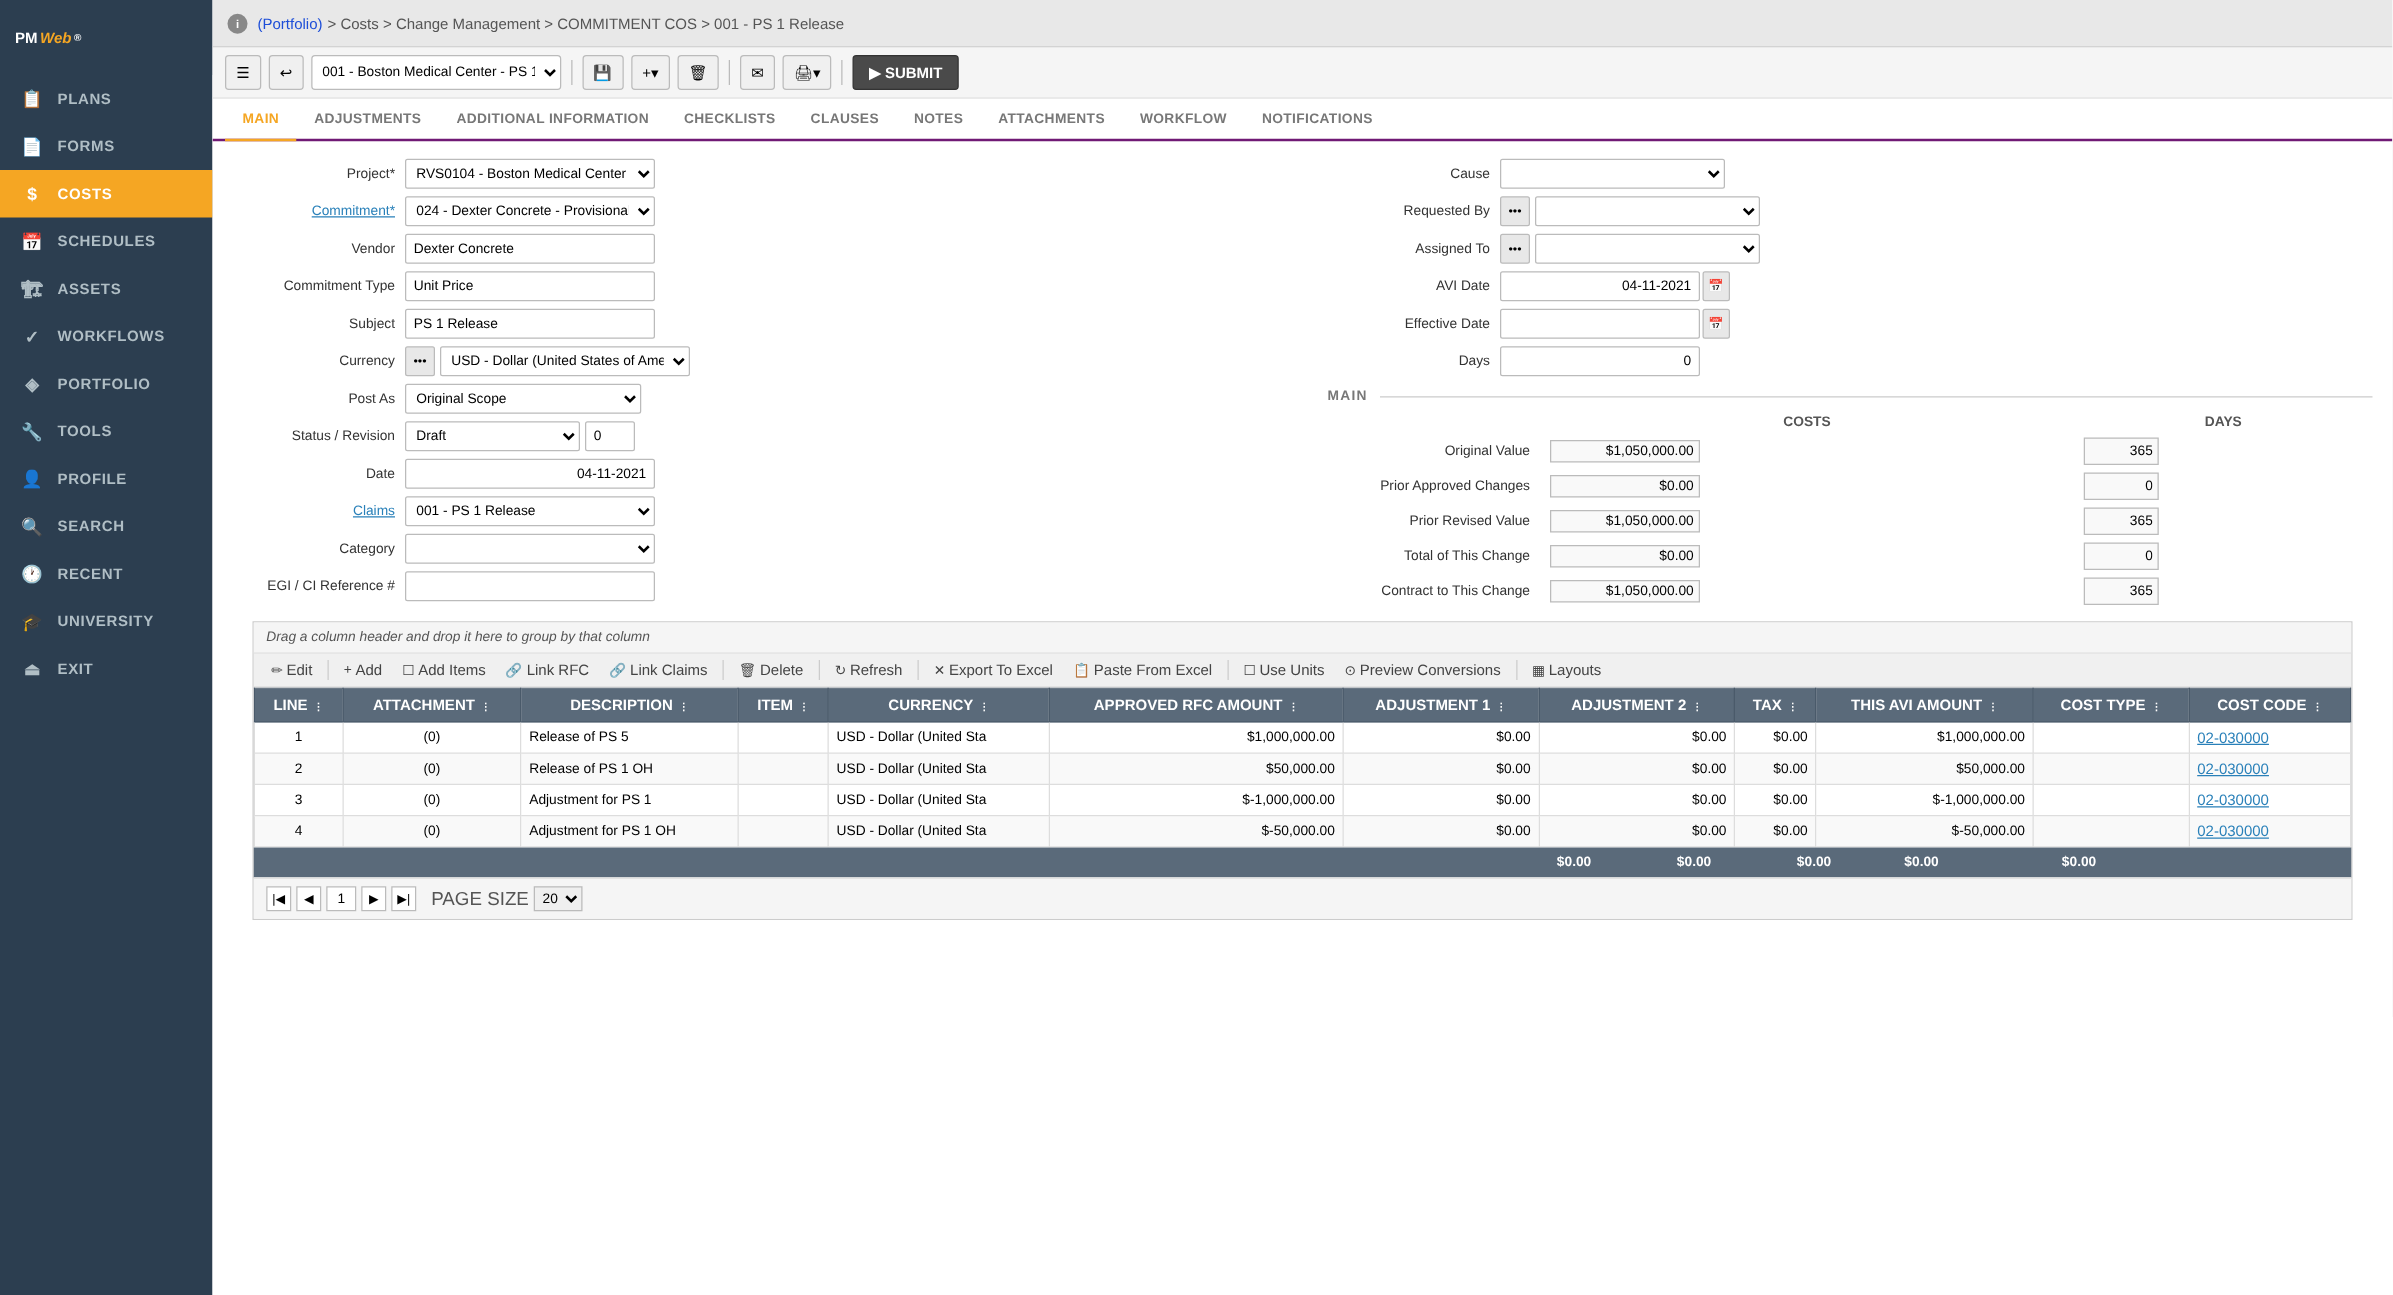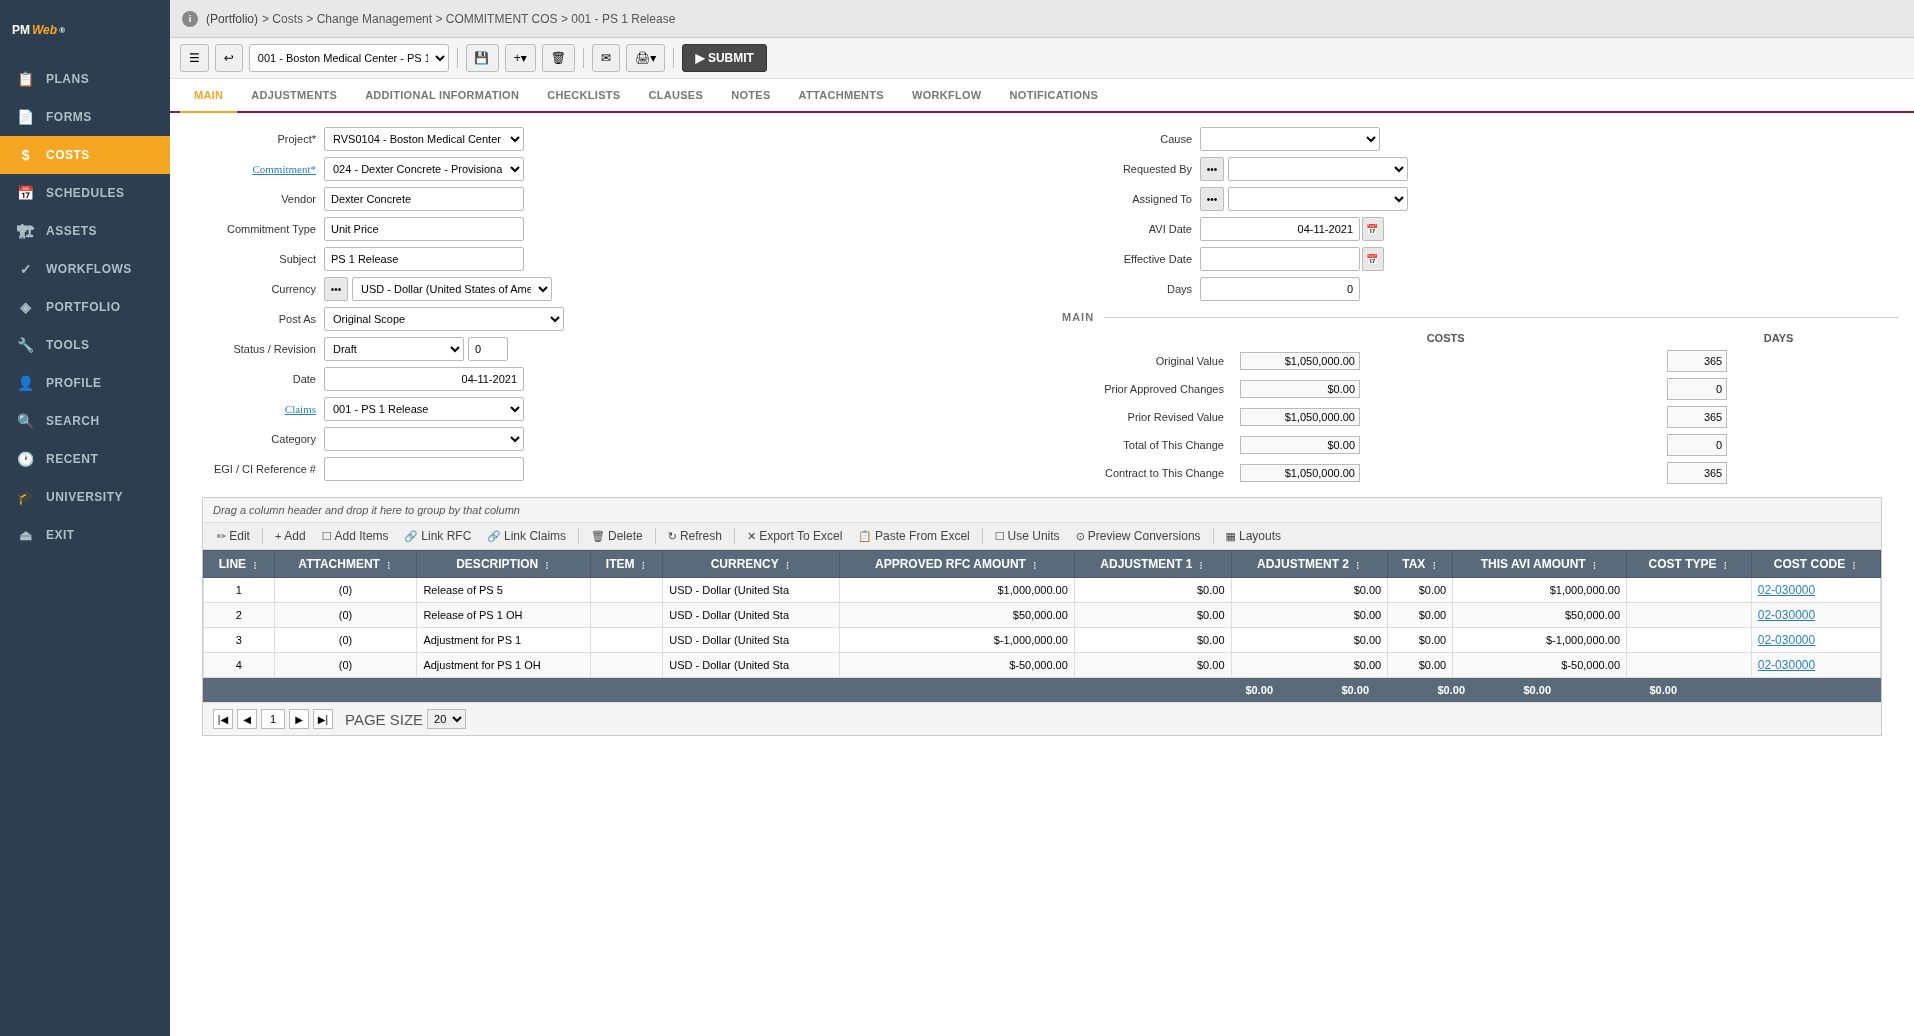--- a/index.html
+++ b/index.html
@@ -67,21 +67,21 @@
       gap: 8px;
       min-height: 38px;
     }
     .breadcrumb {
       color: #555;
       font-size: 12px;
       display: flex;
       align-items: center;
       gap: 4px;
     }
-    .breadcrumb a { color: #404040; text-decoration: none; }
+    .breadcrumb a { color: #1d4ed8; text-decoration: none; }
     .breadcrumb span { color: #555; }
 
     
     .toolbar {
       background: #f5f5f5;
       border-bottom: 1px solid #ddd;
       padding: 6px 10px;
       display: flex;
       align-items: center;
       gap: 6px;
@@ -151,21 +151,21 @@
       margin-bottom: 6px;
       gap: 8px;
     }
     .form-label {
       width: 130px;
       text-align: right;
       color: #333;
       font-size: 11px;
       flex-shrink: 0;
     }
-    .form-label.link { color: #2980b9; text-decoration: underline; cursor: pointer; font-family: Liberation Serif, serif; }
+    .form-label.link { color: #2980b9; text-decoration: underline; cursor: pointer; }
     .form-input {
       height: 24px;
       border: 1px solid #bbb;
       border-radius: 2px;
       padding: 0 6px;
       font-size: 11px;
       background: white;
     }
     .form-select {
       height: 24px;
@@ -508,21 +508,21 @@
           <div class="input-with-btn">
             <span class="dots-btn">•••</span>
             <select class="form-select" style="width:200px">
               <option>USD - Dollar (United States of America)</option>
             </select>
           </div>
         </div>
 
         <div class="form-row">
           <span class="form-label">Post As</span>
-          <select class="form-select" style="width:240px">
+          <select class="form-select" style="width:189px">
             <option>Original Scope</option>
           </select>
         </div>
 
         <div class="form-row">
           <span class="form-label">Status / Revision</span>
           <div class="status-row">
             <select class="form-select" style="width:140px">
               <option>Draft</option>
             </select>

